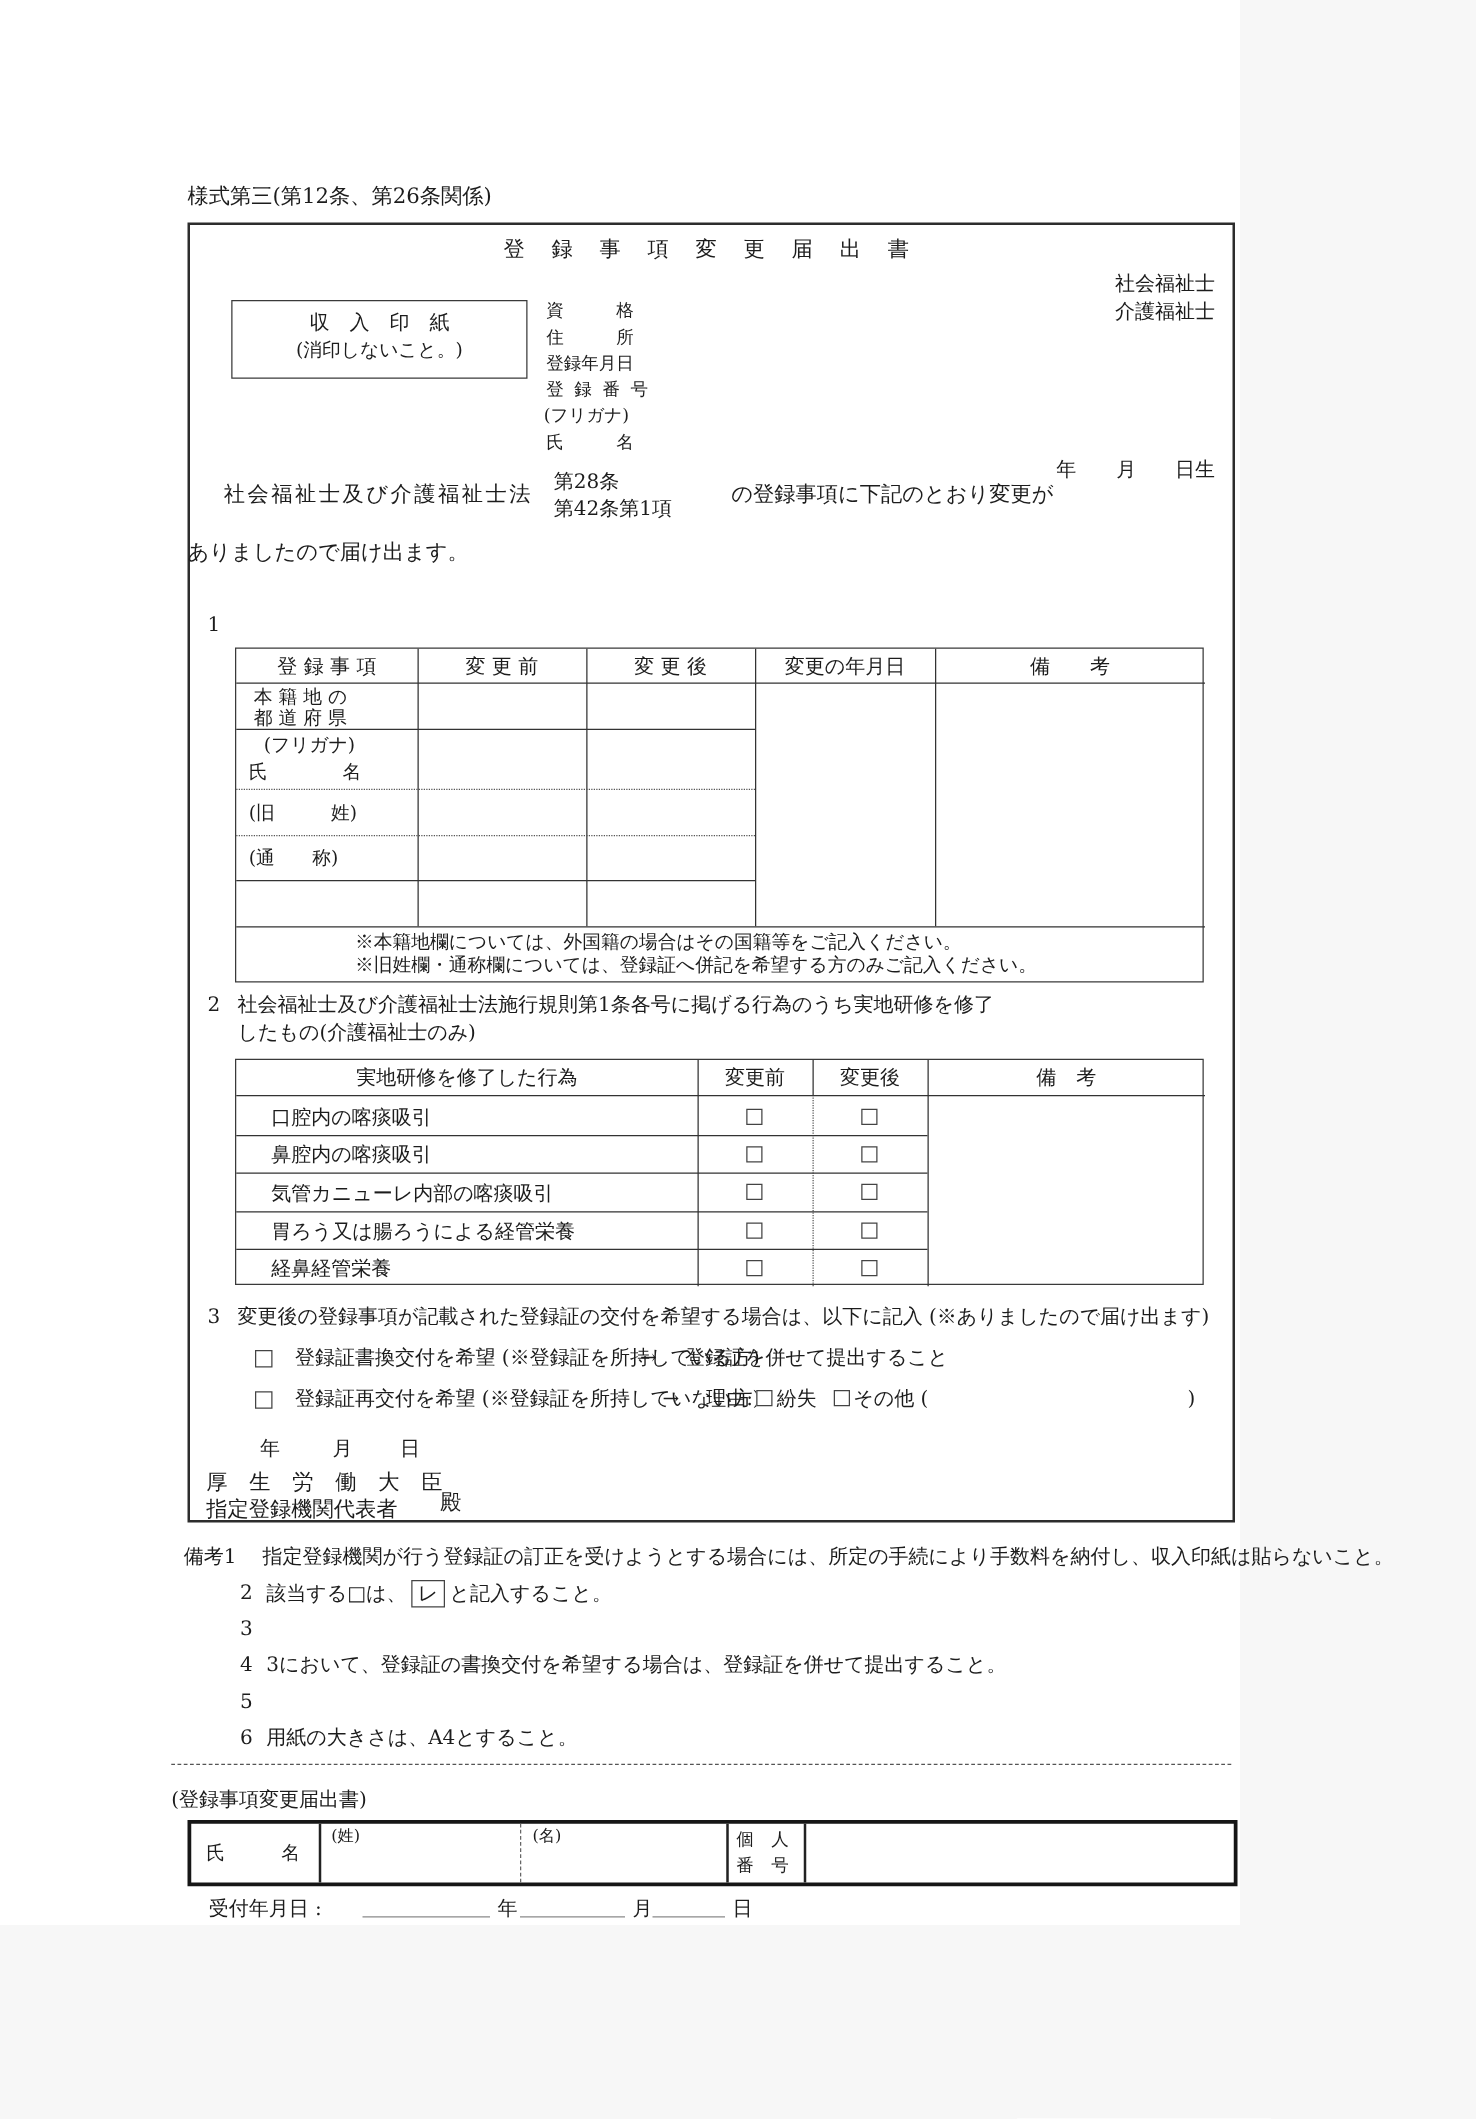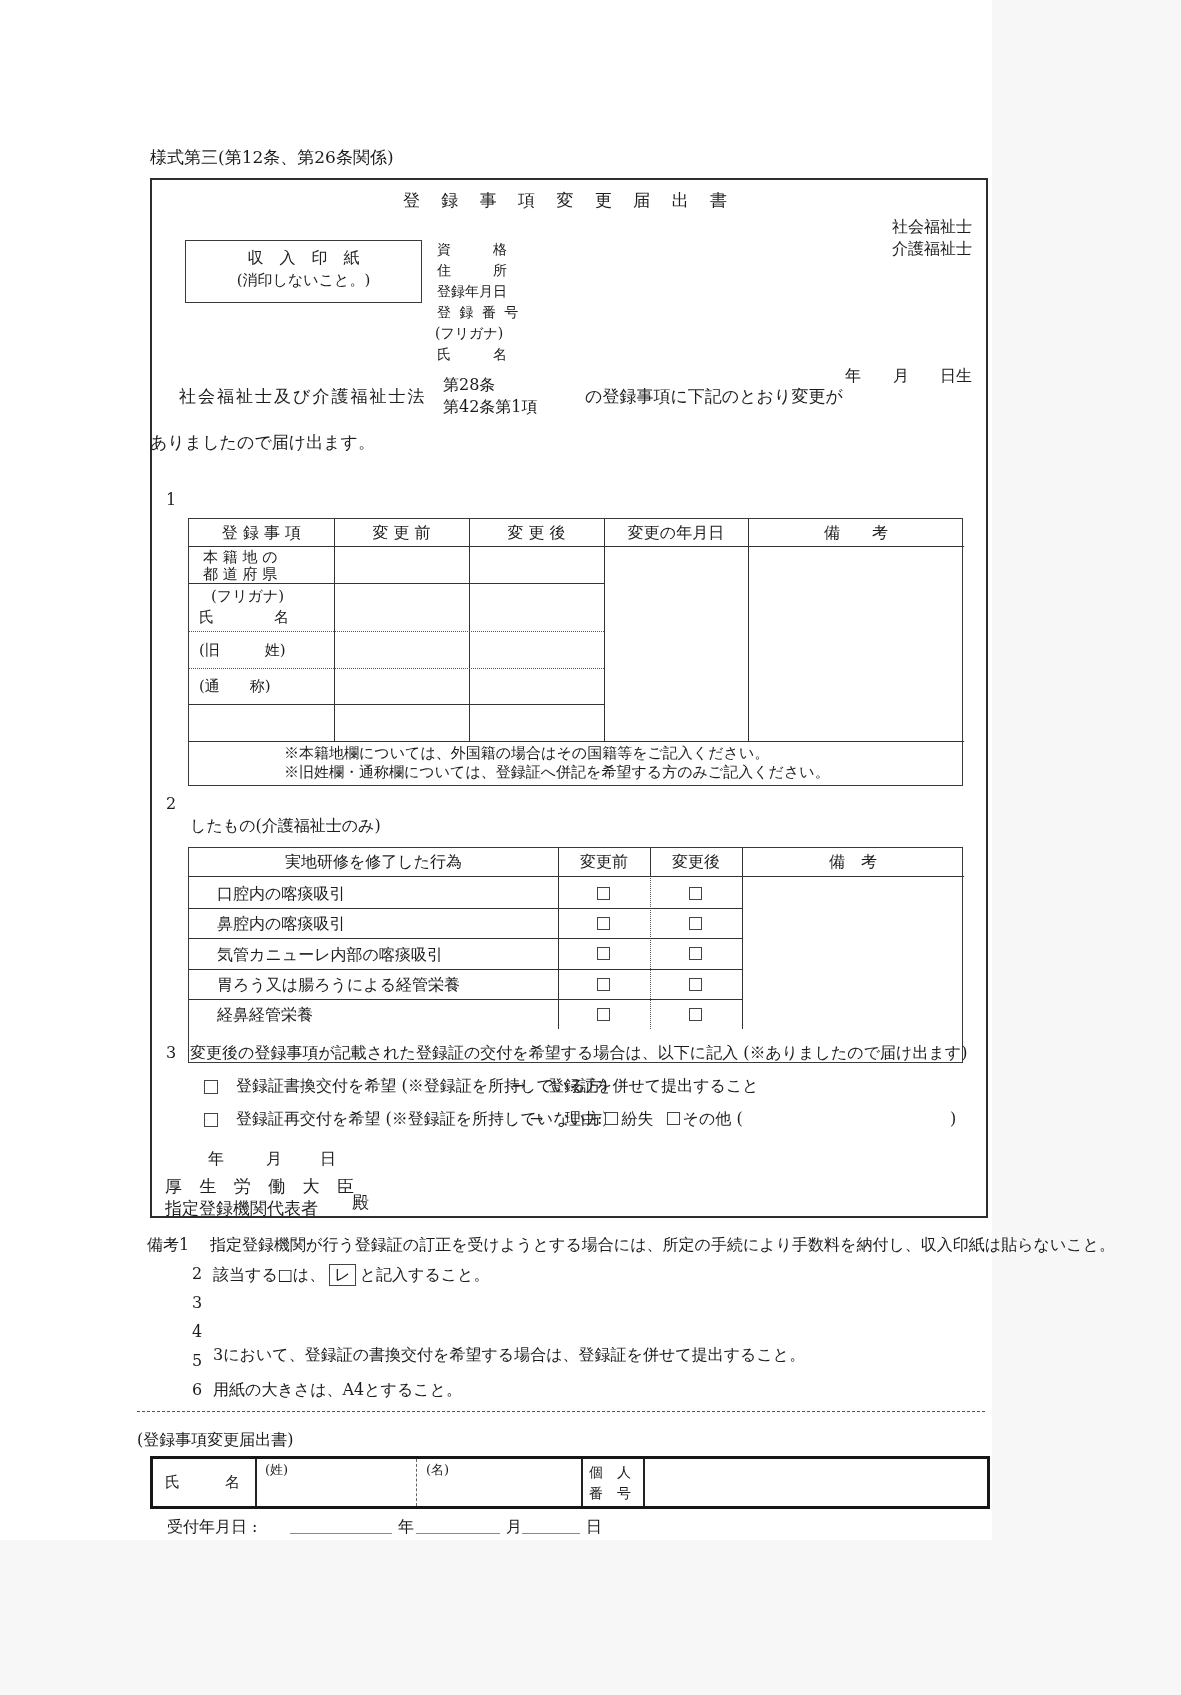--- a/index.html
+++ b/index.html
@@ -86,23 +86,24 @@
     <div class="abs f15" style="left:22px;top:68px;">(フリガナ)</div>
     <div class="abs f15" style="left:10px;top:89px;">氏　　　　名</div>
     <div class="abs f15" style="left:10px;top:122px;">(旧　　　姓)</div>
     <div class="abs f15" style="left:10px;top:158px;">(通　　称)</div>
 
     <div class="abs f15" style="left:95px;top:225px;">※本籍地欄については、外国籍の場合はその国籍等をご記入ください。</div>
     <div class="abs f15" style="left:95px;top:244px;">※旧姓欄・通称欄については、登録証へ併記を希望する方のみご記入ください。</div>
   </div>
 
   <div class="abs f16" style="left:166px;top:794px;">2</div>
+  <div class="abs f16" style="left:190px;top:794px;">社会福祉士及び介護福祉士法施行規則第1条各号に掲げる行為のうち実地研修を修了</div>
   <div class="abs f16" style="left:190px;top:816px;">したもの(介護福祉士のみ)</div>
 
-  <div class="thinbox" style="left:188px;top:847px;width:775px;height:216px;">
+  <div class="thinbox" style="left:188px;top:847px;width:775px;height:181px;">
     <div class="vline" style="left:369px;top:0;height:181px;"></div>
     <div class="vline" style="left:461px;top:0;height:28px;"></div>
     <div class="vline dot" style="left:461px;top:28px;height:153px;"></div>
     <div class="vline" style="left:553px;top:0;height:181px;"></div>
     <div class="hline" style="left:0;top:28px;width:775px;"></div>
     <div class="hline" style="left:0;top:60px;width:553px;"></div>
     <div class="hline" style="left:0;top:90px;width:553px;"></div>
     <div class="hline" style="left:0;top:121px;width:553px;"></div>
     <div class="hline" style="left:0;top:151px;width:553px;"></div>
 
@@ -157,21 +158,21 @@
   <div class="abs f16" style="left:210px;top:1235px;">指定登録機関が行う登録証の訂正を受けようとする場合には、所定の手続により手数料を納付し、収入印紙は貼らないこと。</div>
 
   <div class="abs f16" style="left:192px;top:1264px;">2</div>
   <div class="abs f16" style="left:213px;top:1264px;">
     <span>該当する□は、</span><span class="boxed">レ</span><span>と記入すること。</span>
   </div>
 
   <div class="abs f16" style="left:192px;top:1293px;">3</div>
 
   <div class="abs f16" style="left:192px;top:1322px;">4</div>
-  <div class="abs f16" style="left:213px;top:1322px;margin-top:23px;">3において、登録証の書換交付を希望する場合は、登録証を併せて提出すること。</div>
+  <div class="abs f16" style="left:213px;top:1322px;">3において、登録証の書換交付を希望する場合は、登録証を併せて提出すること。</div>
 
   <div class="abs f16" style="left:192px;top:1351px;">5</div>
 
   <div class="abs f16" style="left:192px;top:1380px;">6</div>
   <div class="abs f16" style="left:213px;top:1380px;">用紙の大きさは、A4とすること。</div>
 
   <div class="abs" style="left:137px;top:1411px;width:848px;height:0;border-top:1px dashed #555;"></div>
 
   <div class="abs f16" style="left:137px;top:1430px;">(登録事項変更届出書)</div>
 

